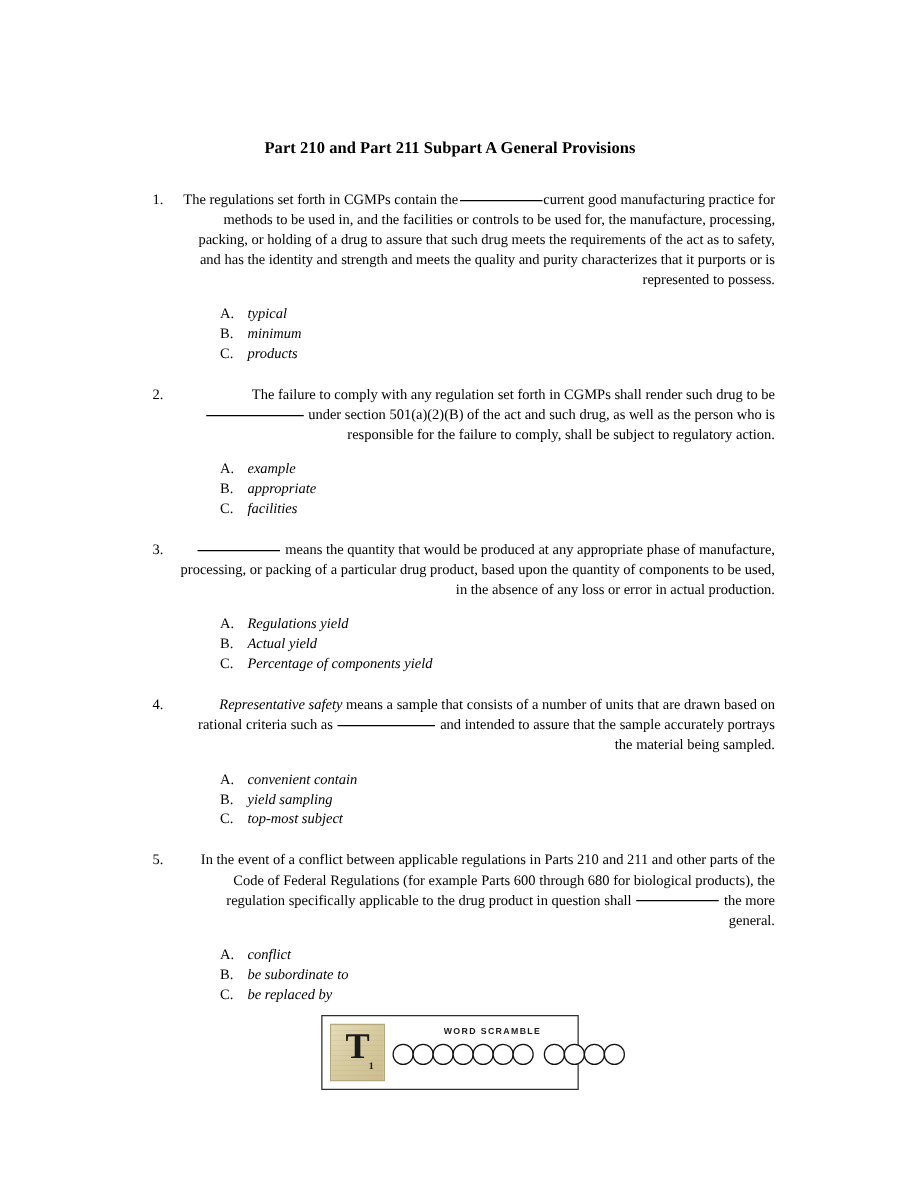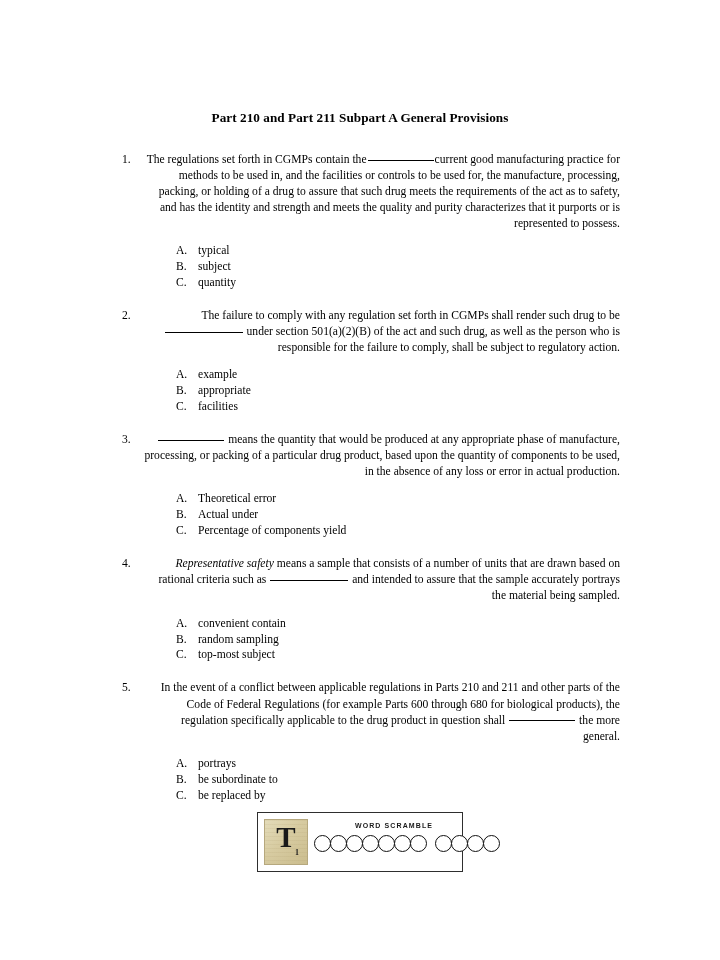--- a/index.html
+++ b/index.html
@@ -95,21 +95,21 @@
     padding: 0 0 0 54px;
     list-style: none;
     font-size: 11.6px;
     line-height: 1.38;
   }
   .opt-row { display: flex; align-items: flex-start; }
   .opt-letter {
     width: 22px;
     flex: 0 0 22px;
   }
-  .opt-label { flex: 1 1 auto; }
+  .opt-label { flex: 1 1 auto; font-style: italic; }
 
   .q-spacer { height: 17px; }
 
   
   .scramble-wrap {
     position: absolute;
     left: 257px;
     top: 800px;
     width: 206px;
     height: 60px;
@@ -200,25 +200,25 @@
         <span class="q-num">1.</span>
         <span class="q-text"><span>The regulations set forth in CGMPs contain the</span><span class="blank-sm"></span><span>current good manufacturing practice for methods to be used in, and the facilities or controls to be used for, the manufacture, processing, packing, or holding of a drug to assure that such drug meets the requirements of the act as to safety, and has the identity and strength and meets the quality and purity characterizes that it purports or is represented to possess.</span></span>
       </div>
       <ul class="options">
         <li class="opt-row">
           <span class="opt-letter">A.</span>
           <span class="opt-label">typical</span>
         </li>
         <li class="opt-row">
           <span class="opt-letter">B.</span>
-          <span class="opt-label">subject</span>
-        </li>
-        <li class="opt-row">
-          <span class="opt-letter">C.</span>
-          <span class="opt-label">quantity</span>
+          <span class="opt-label">minimum</span>
+        </li>
+        <li class="opt-row">
+          <span class="opt-letter">C.</span>
+          <span class="opt-label">products</span>
         </li>
       </ul>
     </div>
 
     <div class="q-spacer"></div>
 
     <div class="q-block">
       <div class="q-body">
         <span class="q-num">2.</span>
         <span class="q-text"><span>The failure to comply with any regulation set forth in CGMPs shall render such drug to be</span> <span class="blank-sm wide"></span> <span>under section 501(a)(2)(B) of the act and such drug, as well as the person who is responsible for the failure to comply, shall be subject to regulatory action.</span></span>
@@ -242,25 +242,25 @@
     <div class="q-spacer"></div>
 
     <div class="q-block">
       <div class="q-body">
         <span class="q-num">3.</span>
         <span class="q-text"><span class="blank-sm"></span> <span>means the quantity that would be produced at any appropriate phase of manufacture, processing, or packing of a particular drug product, based upon the quantity of components to be used, in the absence of any loss or error in actual production.</span></span>
       </div>
       <ul class="options">
         <li class="opt-row">
           <span class="opt-letter">A.</span>
-          <span class="opt-label">Theoretical error</span>
-        </li>
-        <li class="opt-row">
-          <span class="opt-letter">B.</span>
-          <span class="opt-label">Actual under</span>
+          <span class="opt-label">Regulations yield</span>
+        </li>
+        <li class="opt-row">
+          <span class="opt-letter">B.</span>
+          <span class="opt-label">Actual yield</span>
         </li>
         <li class="opt-row">
           <span class="opt-letter">C.</span>
           <span class="opt-label">Percentage of components yield</span>
         </li>
       </ul>
     </div>
 
     <div class="q-spacer"></div>
 
@@ -269,40 +269,40 @@
         <span class="q-num">4.</span>
         <span class="q-text"><i>Representative safety</i> <span>means a sample that consists of a number of units that are drawn based on rational criteria such as</span> <span class="blank-sm wide"></span> <span>and intended to assure that the sample accurately portrays the material being sampled.</span></span>
       </div>
       <ul class="options">
         <li class="opt-row">
           <span class="opt-letter">A.</span>
           <span class="opt-label">convenient contain</span>
         </li>
         <li class="opt-row">
           <span class="opt-letter">B.</span>
-          <span class="opt-label">random sampling</span>
+          <span class="opt-label">yield sampling</span>
         </li>
         <li class="opt-row">
           <span class="opt-letter">C.</span>
           <span class="opt-label">top-most subject</span>
         </li>
       </ul>
     </div>
 
     <div class="q-spacer"></div>
 
     <div class="q-block">
       <div class="q-body">
         <span class="q-num">5.</span>
         <span class="q-text"><span>In the event of a conflict between applicable regulations in Parts 210 and 211 and other parts of the Code of Federal Regulations (for example Parts 600 through 680 for biological products), the regulation specifically applicable to the drug product in question shall</span> <span class="blank-sm"></span> <span>the more general.</span></span>
       </div>
       <ul class="options">
         <li class="opt-row">
           <span class="opt-letter">A.</span>
-          <span class="opt-label">portrays</span>
+          <span class="opt-label">conflict</span>
         </li>
         <li class="opt-row">
           <span class="opt-letter">B.</span>
           <span class="opt-label">be subordinate to</span>
         </li>
         <li class="opt-row">
           <span class="opt-letter">C.</span>
           <span class="opt-label">be replaced by</span>
         </li>
       </ul>

